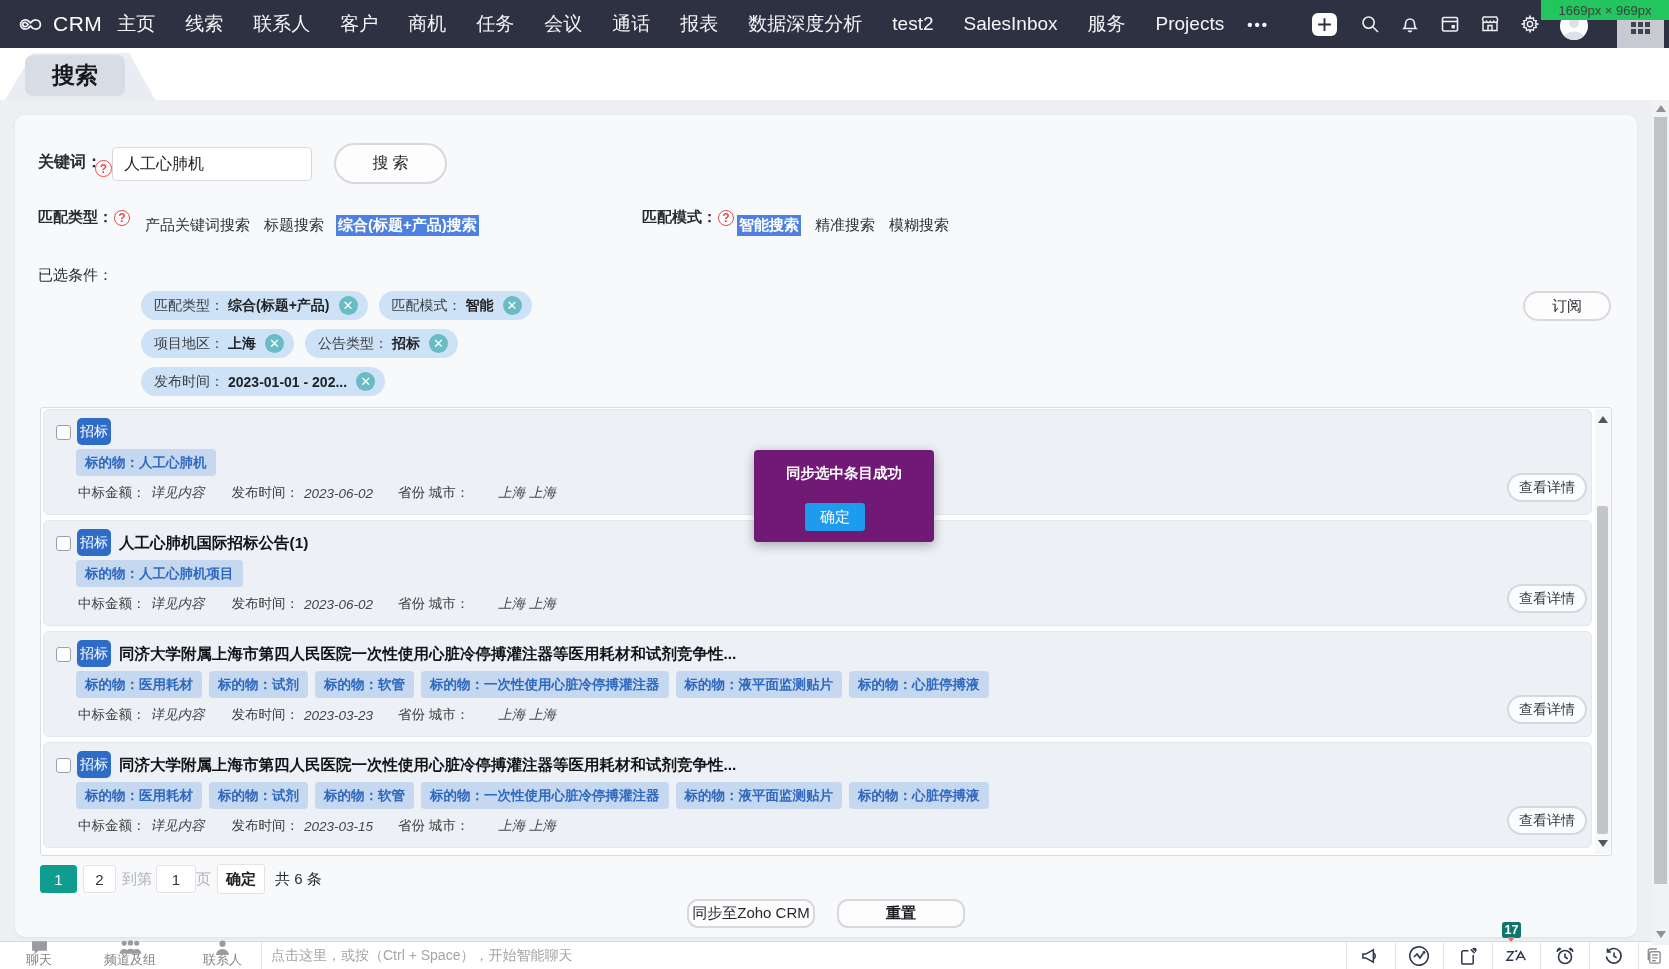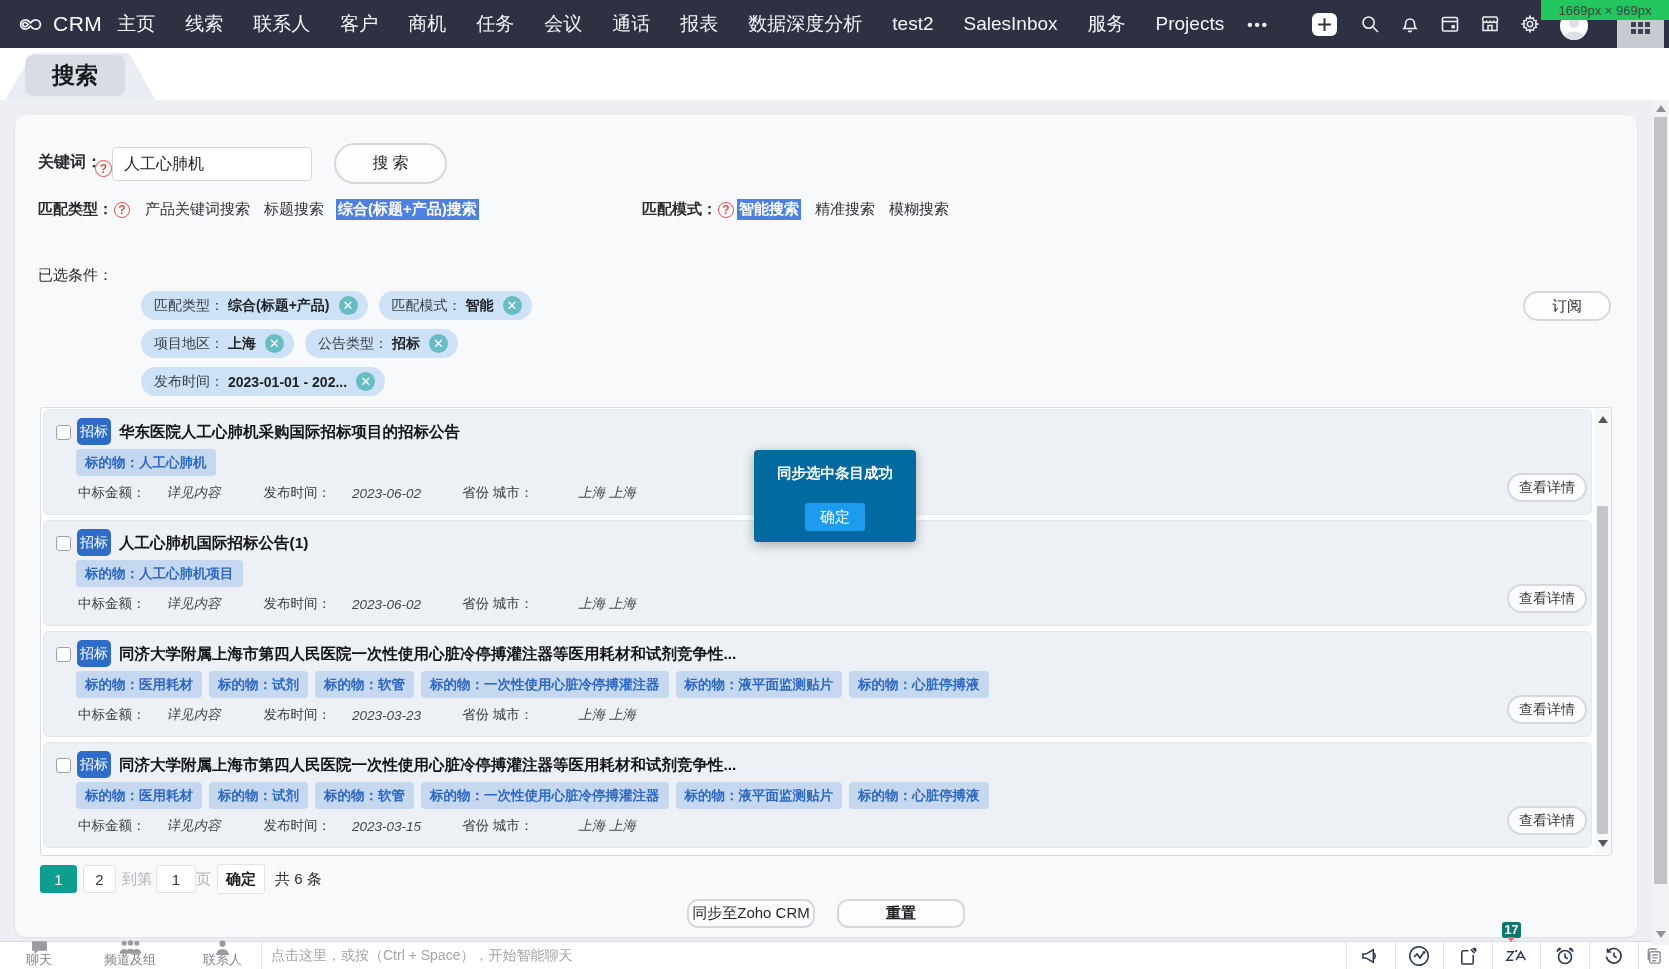--- a/index.html
+++ b/index.html
@@ -43,21 +43,21 @@
   .f-label { font-size:16px; font-weight:bold; color:#2a2b2e; }
   .help { width:17px; height:17px; border-radius:50%; border:1.7px solid #e24c4c; color:#e24c4c; font-size:12px; font-weight:bold; display:inline-flex; align-items:center; justify-content:center; background:#fff; flex:none; }
   
   .kw-input { width:200px; height:34px; border:1px solid #d6d8dd; border-radius:4px; background:#fff; font-size:16px; color:#222; padding:0 11px; font-family:inherit; }
   .btn-search { width:113px; height:41px; border:2px solid #d6d8de; border-radius:21px; background:#fdfdfe; font-size:16px; color:#26282c; font-family:inherit; letter-spacing:4px; text-indent:4px; }
 
   .row-match { position:absolute; top:84px; left:23px; right:23px; height:22px; font-size:15px; }
   .mgroup { position:absolute; top:0; display:flex; align-items:center; white-space:nowrap; }
   .mgroup .f-label { font-size:15px; }
   .mgroup .help { width:16px; height:16px; margin:0 1px; }
-  .m-opt { color:#2f3135; margin-left:14px; cursor:pointer; }
+  .m-opt { color:#2f3135; margin-left:14px; cursor:pointer;margin-top:16px; }
   .m-opt.on { background:#4d80e0; color:#fff; font-weight:bold; padding:1px 2px; margin-left:12px; }
 
   .row-selects { position:absolute; left:23px; top:114px; width:1576px; height:34px; background:#ffffff; display:flex; align-items:center; padding-left:10px; }
   .sel { width:137px; height:34px; display:flex; align-items:center; justify-content:space-between; margin-right:23px; cursor:pointer; }
   .sel-txt { font-size:15px; color:#3b3d42; }
   .sel.ph .sel-txt { color:#abadb2; }
   .caret { width:0; height:0; border-left:6px solid transparent; border-right:6px solid transparent; border-top:7px solid #9ba0a8; }
 
   .lbl-cond { position:absolute; left:23px; top:151px; font-size:15px; font-weight:normal; color:#2a2b2e; }
   .chips { position:absolute; left:126px; top:176px; display:flex; flex-direction:column; gap:9px; }
@@ -69,21 +69,21 @@
 
   
   .list { position:absolute; left:25px; top:292px; width:1572px; height:449px; background:#fff; border:1px solid #d9dce1; border-radius:3px; }
   .list-inner { position:absolute; left:2px; top:1px; right:19px; bottom:1px; display:flex; flex-direction:column; gap:5px; }
   .r-item { height:106px; background:#edf0f4; border:1px solid #e4e7ec; border-radius:6px; position:relative; flex:none; }
   .r-check { position:absolute; left:12px; top:15px; width:15px; height:15px; background:#fff; border:1.5px solid #9aa1ab; border-radius:3px; cursor:pointer; }
   .r-badge { position:absolute; left:33px; top:8px; width:34px; height:27px; background:#2f6cc8; color:#fff; border-radius:5px; font-size:14px; display:flex; align-items:center; justify-content:center; }
   .r-title { position:absolute; left:75px; top:8px; height:27px; line-height:27px; font-size:15.5px; font-weight:bold; color:#111316; white-space:nowrap; }
   .r-tags { position:absolute; left:32px; top:39px; display:flex; gap:7px; }
   .r-tag { height:27px; background:#c6d8ef; border-radius:4px; display:flex; align-items:center; padding:0 9px; font-size:13.5px; font-weight:bold; color:#2e68bf; white-space:nowrap; }
-  .r-meta { position:absolute; left:34px; top:74px; height:18px; display:flex; align-items:center; font-size:13.5px; color:#3a3b3e; white-space:nowrap;gap:16px; }
+  .r-meta { position:absolute; left:34px; top:74px; height:18px; display:flex; align-items:center; font-size:13.5px; color:#3a3b3e; white-space:nowrap; }
   .r-meta .val { font-style:italic; color:#45464a; margin-left:5px; }
   .r-meta .lab2 { margin-left:27px; }
   .r-meta .lab3 { margin-left:25px; }
   .r-meta .val3 { margin-left:29px; }
   .btn-details { position:absolute; left:1463px; top:63px; width:80px; height:29px; border:2px solid #d6d8de; border-radius:15px; background:#fbfcfd; font-size:14px; color:#35373b; font-family:inherit; }
 
   
   .lscroll { position:absolute; top:1px; right:1px; width:15px; bottom:1px; background:#f6f7f8; }
   .lscroll .thumb { position:absolute; left:2px; width:11px; top:97px; height:328px; background:#c4c5c8; border-radius:2px; }
   .arr { position:absolute; left:0; width:100%; display:flex; justify-content:center; }
@@ -98,21 +98,21 @@
   .pg-txt { color:#b2b3b8; font-size:15px; margin:0 4px 0 0;font-family:Liberation Mono, monospace; }
   .pg-input { width:40px; height:28px; border:1px solid #e2e3e7; border-radius:3px; background:#fff; text-align:center; font-size:15px; color:#33353a; font-family:inherit; }
   .pg-confirm { height:30px; width:48px; background:#fff; border:1px solid #e2e3e7; border-radius:3px; font-size:15px; font-weight:bold; color:#222; margin-left:2px; font-family:inherit; }
   .pg-total { font-size:15px; color:#2c2e32; margin-left:10px; }
 
   
   .btn-sync { position:absolute; left:672px; top:784px; width:128px; height:29px; border:2px solid #d6d8de; border-radius:11px; background:#fdfdfe; font-size:15px; color:#26282c; font-family:inherit; }
   .btn-reset { position:absolute; left:822px; top:784px; width:128px; height:29px; border:2px solid #d6d8de; border-radius:11px; background:#fdfdfe; font-size:15px; font-weight:bold; color:#1c1d20; font-family:inherit; }
 
   
-  .dialog { position:absolute; left:754px; top:450px; width:162px; height:92px; background:#0369a1; border-radius:4px; box-shadow:0 3px 12px rgba(0,0,0,.3); z-index:40; }
+  .dialog { position:absolute; left:754px; top:450px; width:180px; height:92px; background:#701a75; border-radius:4px; box-shadow:0 3px 12px rgba(0,0,0,.3); z-index:40; }
   .dlg-msg { margin-top:14px; text-align:center; color:#fff; font-size:14.5px; font-weight:bold; }
   .dlg-btn { position:absolute; left:51px; top:53px; width:60px; height:28px; background:#1d9bef; border:none; border-radius:3px; color:#fff; font-size:15px; font-family:inherit; }
 
   
   .pscroll { position:absolute; right:0; top:100px; width:17px; height:845px; background:#f1f2f4; z-index:30; }
   .pscroll .thumb { position:absolute; left:2px; width:13px; top:17px; height:767px; background:#c2c3c6; }
   .ptri-up { width:0; height:0; border-left:5px solid transparent; border-right:5px solid transparent; border-bottom:7px solid #8e9196; }
   .ptri-dn { width:0; height:0; border-left:5px solid transparent; border-right:5px solid transparent; border-top:7px solid #8e9196; }
   .pscroll .arr-up { top:5px; } .pscroll .arr-dn { bottom:7px; }
 
@@ -294,21 +294,20 @@
         </div>
       </div>
     <button class="btn-subscribe">订阅</button>
 
     <div class="list">
       <div class="list-inner">
 
       <div class="r-item">
             <span class="r-check"></span>
             <span class="r-badge">招标</span>
-            <span class="r-title">华东医院人工心肺机采购国际招标项目的招标公告</span>
             <div class="r-tags">
 
             <span class="r-tag">
                 <span>标的物：</span>
                 <span>人工心肺机</span>
               </span>
             </div>
             <div class="r-meta">
               <span>中标金额：</span>
               <span class="val">详见内容</span>

